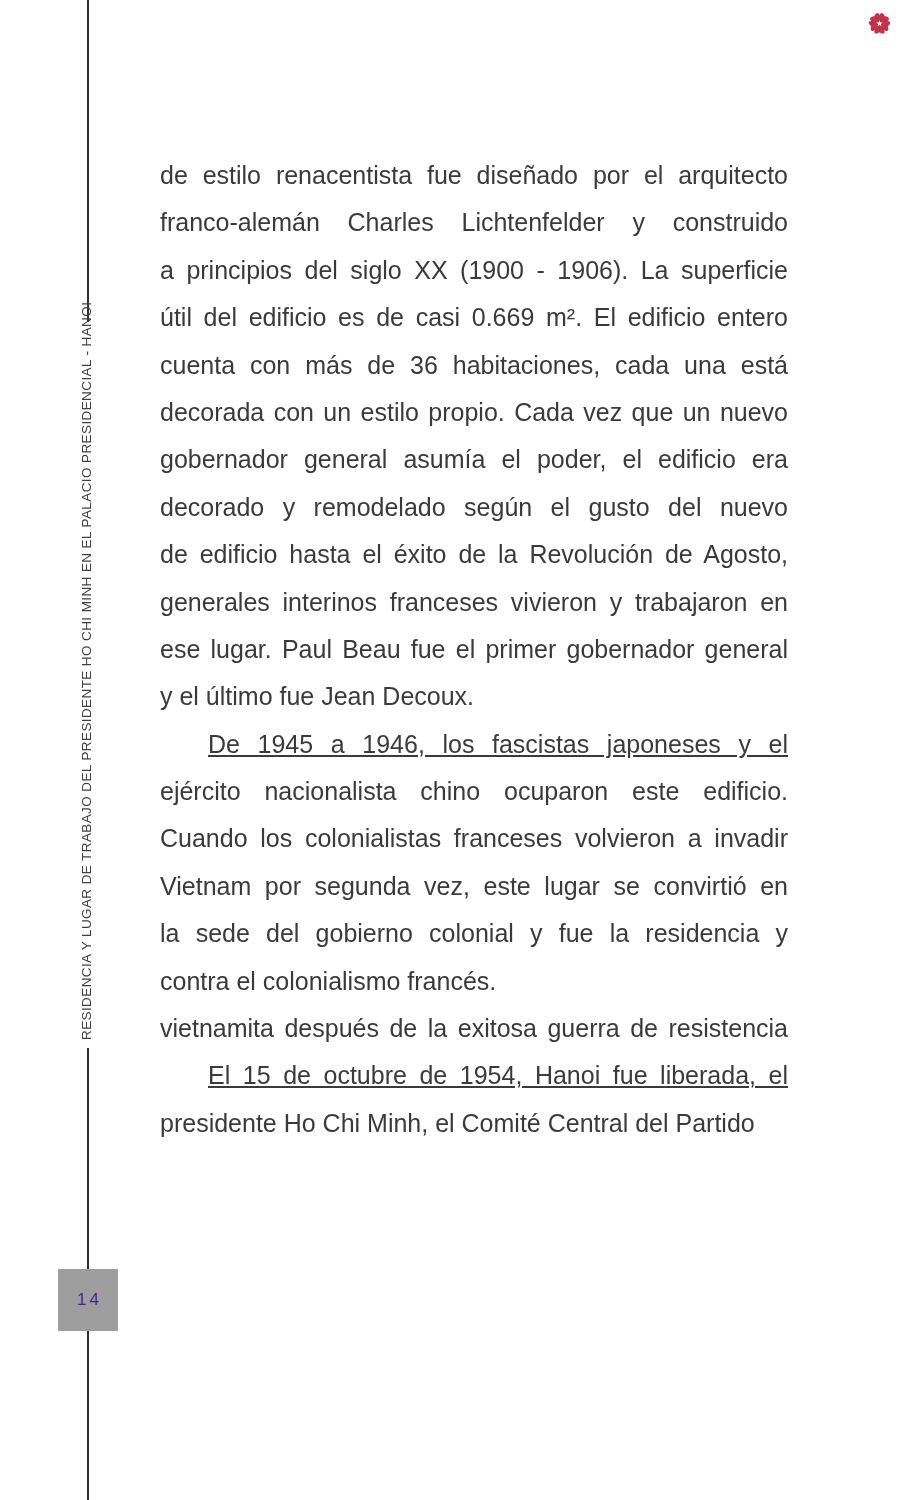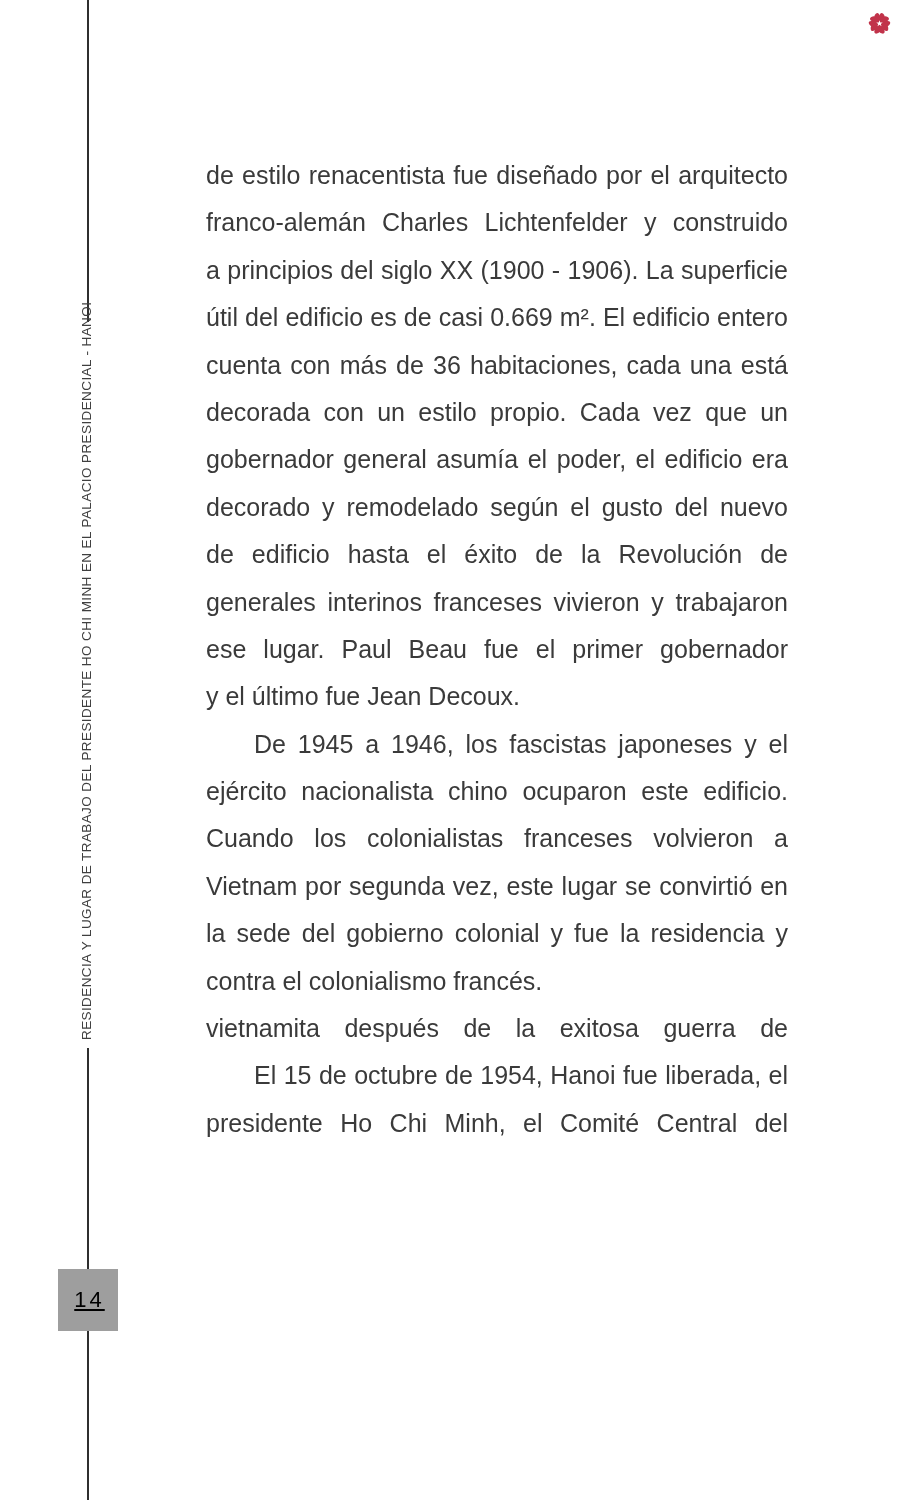--- a/index.html
+++ b/index.html
@@ -33,25 +33,24 @@
   
   .page-number-box {
     position: absolute;
     left: 58px; top: 1269px;
     width: 60px; height: 62px;
     background: var(--box-color, #9e9e9e);
     display: flex; align-items: center; justify-content: center;
     z-index: 2;
   }
   .page-number-box span {
-    color: #000000;
-    font-size: 22px;
+    color: #4c1d95;
+    font-size: 17px;
     letter-spacing: 3px;
     padding-left: 3px; 
-    text-decoration: underline;
   }
 
   
   .flower {
     position: absolute;
     left: 866px; top: 10px;
     width: 27px; height: 27px;
     color: var(--flower-color, #c1334a);
   }
 
@@ -63,24 +62,23 @@
     color: #3a3a3a;
     font-size: 25px;
   }
   .line {
     height: 47.4px;
     line-height: 47.4px;
     text-align: justify;
     text-align-last: justify;
     overflow: hidden;
     white-space: normal;
-    margin-left: 46px;
   }
   .line.last { text-align-last: left; }
-  .para.indent .line.first { padding-left: 48px; }
+  .para.indent .line.first { padding-left: 48px; text-decoration: underline; }
 </style>
 </head>
 <body>
 
 <div class="page" style="--rule-color: #2f2f2f; --box-color: #9e9e9e; --flower-color: #c1334a;">
 
   <div class="rule top"></div>
 
   <div class="side-title">RESIDENCIA Y LUGAR DE TRABAJO DEL PRESIDENTE HO CHI MINH EN EL PALACIO PRESIDENCIAL - HANOI</div>
 

